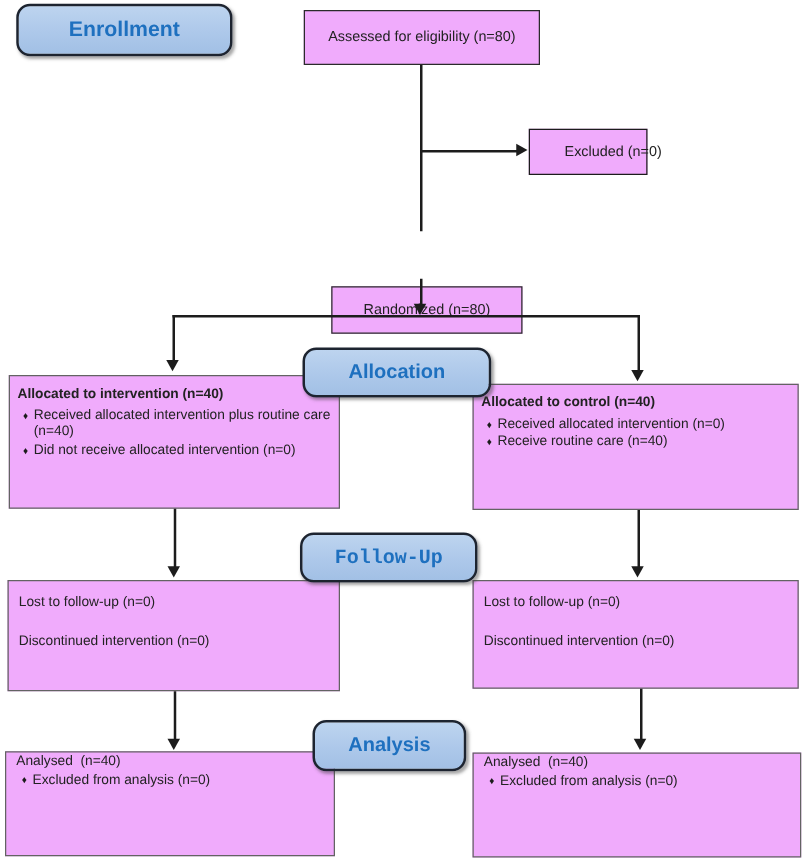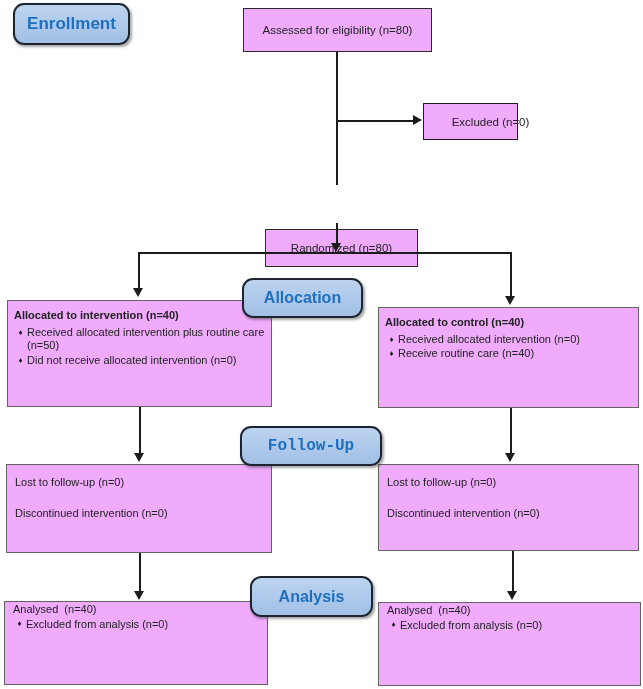--- a/index.html
+++ b/index.html
@@ -81,21 +81,21 @@
   </div>
 
   <div class="wbox b-dark centered" style="left:265px;top:185px;width:153px;height:38px;margin-top:44px;">
     <span>Randomized (n=80)</span>
   </div>
 
   <div class="wbox b-gray padbox" style="left:7px;top:300px;width:265px;height:107px;">
     <div class="box-title">Allocated to intervention (n=40)</div>
     <div class="bullet-row">
       <span class="diamond">♦</span>
-      <span class="btxt">Received allocated intervention plus routine care (n=50)</span>
+      <span class="btxt">Received allocated intervention plus routine care (n=40)</span>
     </div>
     <div class="bullet-row">
       <span class="diamond">♦</span>
       <span class="btxt">Did not receive allocated intervention (n=0)</span>
     </div>
   </div>
 
   <div class="wbox b-gray padbox" style="left:378px;top:307px;width:261px;height:101px;">
     <div class="box-title">Allocated to control (n=40)</div>
     <div class="bullet-row">
@@ -127,25 +127,25 @@
   </div>
 
   <div class="wbox b-gray an" style="left:378px;top:602px;width:263px;height:84px;">
     <div class="prewrap">Analysed  (n=40)</div>
     <div class="bullet-row">
       <span class="diamond">♦</span>
       <span class="btxt">Excluded from analysis (n=0)</span>
     </div>
   </div>
 
-  <div class="badge" style="left:13px;top:3px;width:117px;height:42px;font-size:17px;">
+  <div class="badge" style="left:13px;top:3px;width:173px;height:42px;font-size:17px;">
     <span>Enrollment</span>
   </div>
 
-  <div class="badge" style="left:242px;top:278px;width:121px;height:40px;">
+  <div class="badge" style="left:242px;top:278px;width:151px;height:40px;">
     <span>Allocation</span>
   </div>
 
   <div class="badge" style="left:240px;top:426px;width:142px;height:40px;font-family:Liberation Mono, monospace;">
     <span>Follow-Up</span>
   </div>
 
   <div class="badge" style="left:250px;top:576px;width:123px;height:41px;">
     <span>Analysis</span>
   </div>

